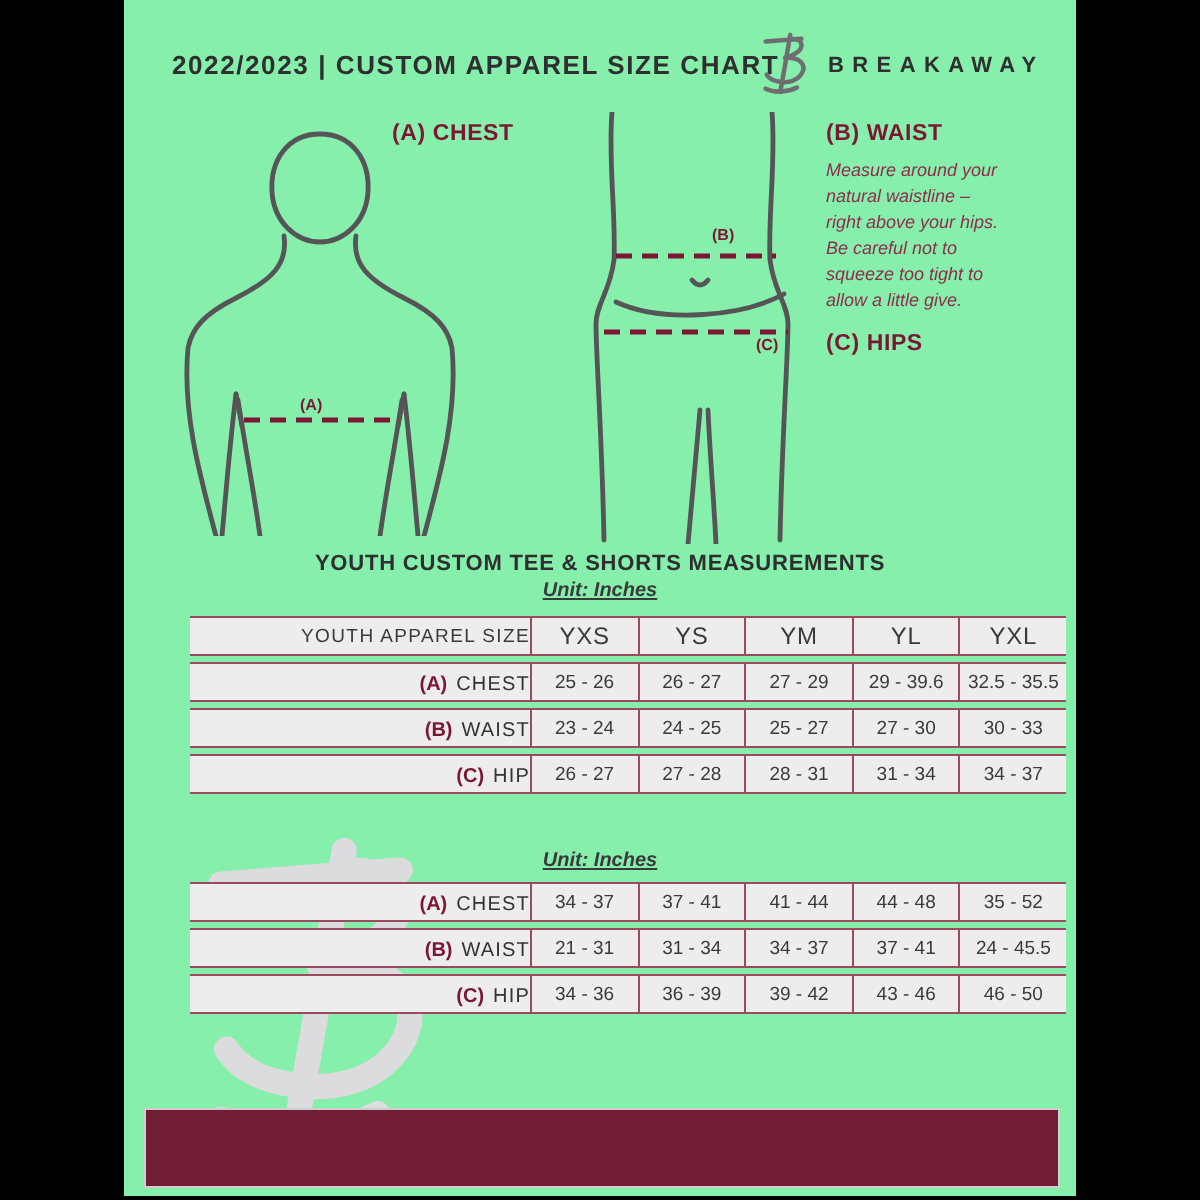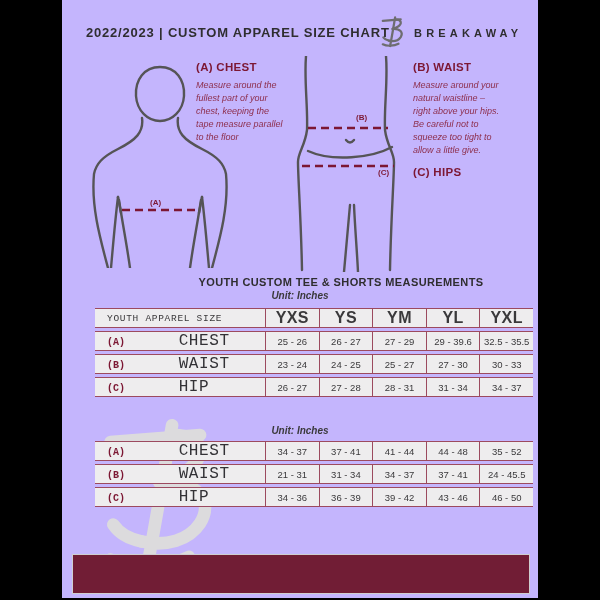--- a/index.html
+++ b/index.html
@@ -1,46 +1,46 @@
 <!DOCTYPE html>
 <html><head>
 <meta charset="utf-8">
 <style>
   html,body{margin:0;padding:0;}
   body{width:600px;height:600px;background:#000;position:relative;overflow:hidden;
        font-family:"Liberation Sans", sans-serif;}
-  #document{position:absolute;left:62px;top:0;width:476px;height:598px;background:#c4b5fd;}
+  #document{position:absolute;left:62px;top:0;width:476px;height:598px;background:#86efac;}
   .abs{position:absolute;}
 
   
   .doc-title{left:24px;top:25px;font-size:13px;font-weight:bold;color:#2f2e30;letter-spacing:.8px;white-space:nowrap;}
   .brand-text{left:352px;top:27px;font-size:11px;font-weight:bold;color:#2f2e30;letter-spacing:4.2px;white-space:nowrap;}
   .brand-logo{left:318px;top:15px;}
 
   
   .m-head{font-size:11.5px;font-weight:bold;color:#7c1733;letter-spacing:.3px;white-space:nowrap;}
   .m-body{font-size:9px;font-style:italic;color:#8d2e4c;line-height:13px;white-space:pre-line;}
   .fig-label{font-size:8px;font-weight:bold;color:#7c1733;z-index:3;}
 
   
-  .tbl-title{left:0;width:476px;text-align:center;font-size:11px;font-weight:bold;color:#2f2e30;letter-spacing:.4px;padding-left:41px;}
-  .tbl-unit{left:0;width:476px;text-align:center;font-size:10px;font-style:italic;font-weight:bold;color:#3a393b;}
+  .tbl-title{left:0;width:476px;text-align:center;font-size:11px;font-weight:bold;color:#2f2e30;letter-spacing:.4px;}
+  .tbl-unit{left:0;width:476px;text-align:center;font-size:10px;font-style:italic;font-weight:bold;color:#3a393b;text-decoration:underline;}
 
   
   table.size-table{border-collapse:separate;border-spacing:0 3px;width:438px;table-layout:fixed;z-index:2;}
   table.size-table th, table.size-table td{
       background:#eeedee;border-top:1px solid #9c4a5f;border-bottom:1px solid #9c4a5f;
       height:18px;padding:0;text-align:center;vertical-align:middle;color:#3a393b;}
   table.size-table th+th, table.size-table td+td{border-left:1px solid #9c4a5f;}
-  table.size-table .label-col{width:158px;text-align:left;padding-left:12px;font-family:Liberation Mono, monospace;}
-  th.size-head{font-size:16px;font-weight:bold;letter-spacing:.4px;}
+  table.size-table .label-col{width:158px;text-align:right;padding-left:12px;}
+  th.size-head{font-size:12px;font-weight:normal;letter-spacing:.4px;}
   th.label-head{font-size:9.5px;font-weight:normal;letter-spacing:.7px;}
   td.cell-val{font-size:9.5px;}
   .row-pfx{font-weight:bold;color:#7c1733;font-size:10px;}
-  .row-lbl{font-size:16px;color:#333236;letter-spacing:.6px;margin-left:44px;}
+  .row-lbl{font-size:10px;color:#333236;letter-spacing:.6px;}
 
   
   .footer-bar{left:10px;top:554px;width:456px;height:38px;background:#711d35;border:1px solid #cfced0;z-index:4;}
 
   
   .watermark{left:22px;top:414px;z-index:1;}
 
   svg{display:block;}
 </style>
 </head>
@@ -105,25 +105,20 @@
         <path d="M 64,149 C 65,172 67,195 68,216"></path>
       </g>
       <line x1="18" y1="72" x2="98" y2="72" stroke="#7c1733" stroke-width="2.6" stroke-dasharray="8 5"></line>
       <line x1="12" y1="110" x2="104" y2="110" stroke="#7c1733" stroke-width="2.6" stroke-dasharray="8 5"></line>
     </svg>
   </div>
   <span class="abs fig-label" style="left:294px;top:113px;">(B)</span>
   <span class="abs fig-label" style="left:316px;top:168px;">(C)</span>
 
   <div class="abs m-head" style="left:134px;top:61px;">(A) CHEST</div>
-  <div class="abs m-body" style="left:134px;top:79px;width:104px;">Measure around the
-fullest part of your
-chest, keeping the
-tape measure parallel
-to the floor</div>
 
   <div class="abs m-head" style="left:351px;top:61px;">(B) WAIST</div>
   <div class="abs m-body" style="left:351px;top:79px;width:112px;">Measure around your
 natural waistline –
 right above your hips.
 Be careful not to
 squeeze too tight to
 allow a little give.</div>
 
   <div class="abs m-head" style="left:351px;top:166px;">(C) HIPS</div>

